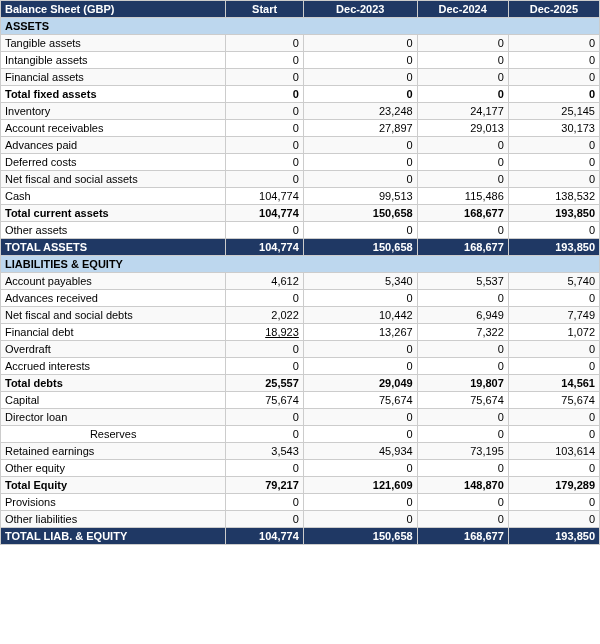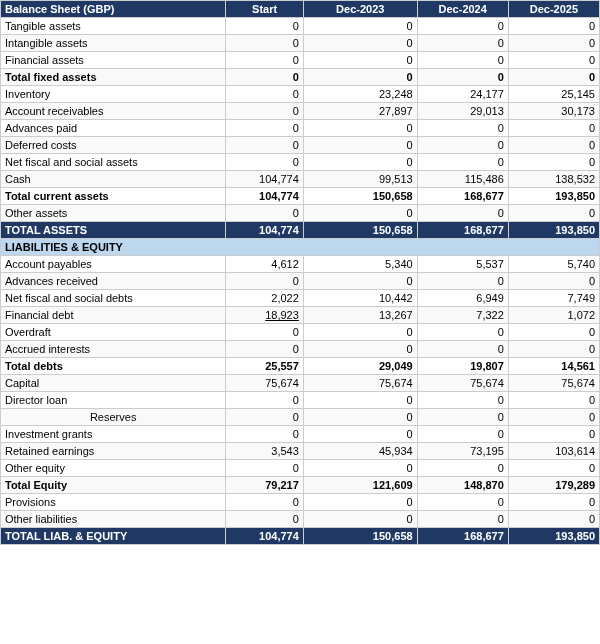--- a/index.html
+++ b/index.html
@@ -53,20 +53,23 @@
   <thead>
     <tr>
       <th class="left">Balance Sheet (GBP)</th>
       <th>Start</th>
       <th>Dec-2023</th>
       <th>Dec-2024</th>
       <th>Dec-2025</th>
     </tr>
   </thead>
   <tbody id="table-body">
+  <tr class="section-header">
+        <td colspan="5">ASSETS</td>
+      </tr>
       <tr class="normal">
         <td class="label" style="font-weight: normal;">Tangible assets</td>
         <td class="num" style="font-weight: normal;">0</td>
         <td class="num" style="font-weight: normal;">0</td>
         <td class="num" style="font-weight: normal;">0</td>
         <td class="num" style="font-weight: normal;">0</td>
       </tr>
       <tr class="normal">
         <td class="label" style="font-weight: normal;">Intangible assets</td>
         <td class="num" style="font-weight: normal;">0</td>
@@ -218,27 +221,20 @@
         <td class="num" style="font-weight: normal;">0</td>
       </tr>
       <tr class="normal">
         <td class="label" style="font-weight: normal; text-align: center;">Reserves</td>
         <td class="num" style="font-weight: normal;">0</td>
         <td class="num" style="font-weight: normal;">0</td>
         <td class="num" style="font-weight: normal;">0</td>
         <td class="num" style="font-weight: normal;">0</td>
       </tr>
       <tr class="normal">
-        <td class="label" style="font-weight: normal;">Investment grants</td>
-        <td class="num" style="font-weight: normal;">0</td>
-        <td class="num" style="font-weight: normal;">0</td>
-        <td class="num" style="font-weight: normal;">0</td>
-        <td class="num" style="font-weight: normal;">0</td>
-      </tr>
-      <tr class="normal">
         <td class="label" style="font-weight: normal;">Retained earnings</td>
         <td class="num" style="font-weight: normal;">3,543</td>
         <td class="num" style="font-weight: normal;">45,934</td>
         <td class="num" style="font-weight: normal;">73,195</td>
         <td class="num" style="font-weight: normal;">103,614</td>
       </tr>
       <tr class="normal">
         <td class="label" style="font-weight: normal;">Other equity</td>
         <td class="num" style="font-weight: normal;">0</td>
         <td class="num" style="font-weight: normal;">0</td>

